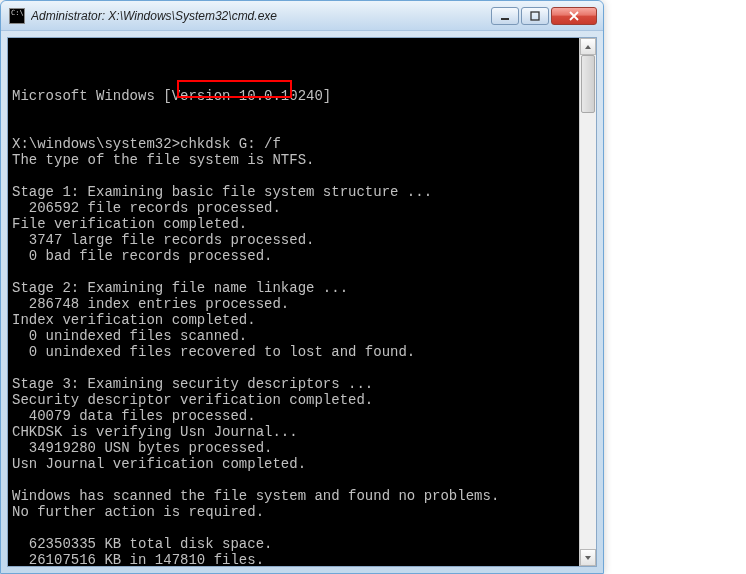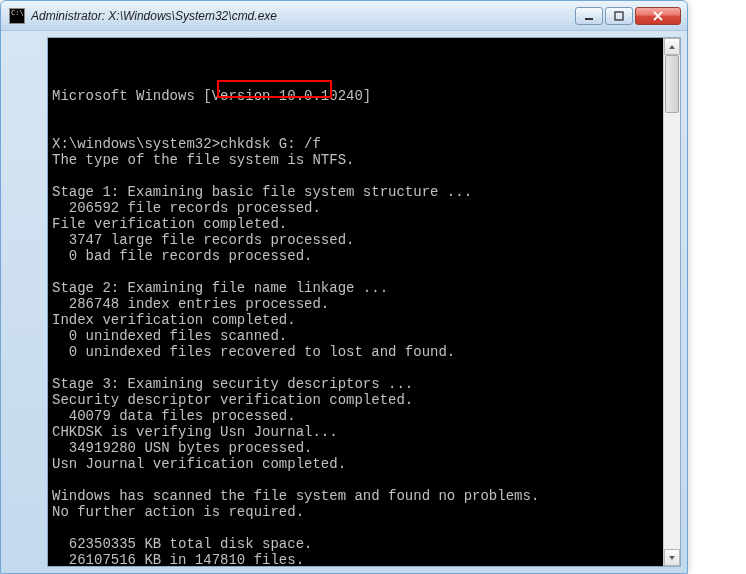--- a/index.html
+++ b/index.html
@@ -2,21 +2,21 @@
 <html><head>
   <meta charset="utf-8">
   <style>
     * { margin: 0; padding: 0; box-sizing: border-box; }
     body {
       font-family: 'Segoe UI', Tahoma, sans-serif;
       background: #fff;
       overflow: hidden;
     }
     .window {
-      width: 688px;
+      width: 604px;
       height: 574px;
       border: 1px solid #6fa6d6;
       border-radius: 6px 6px 0 0;
       display: flex;
       flex-direction: column;
       background: linear-gradient(to bottom, #d8e6f3 0%, #c3d9ed 100%);
       box-shadow: 0 0 8px rgba(0,0,0,0.2);
     }
     .titlebar {
       height: 30px;
@@ -80,21 +80,20 @@
       display: flex;
       padding: 6px;
       min-height: 0;
     }
     .terminal-wrap {
       flex: 1;
       display: flex;
       border: 1px solid #8aa8c7;
       background: #000;
       min-height: 0;
-      margin-left: 40px;
     }
     .terminal {
       flex: 1;
       background: #000;
       color: #c0c0c0;
       font-family: Consolas, 'Courier New', monospace;
       font-size: 14px;
       line-height: 16px;
       padding: 2px 4px;
       white-space: pre;

